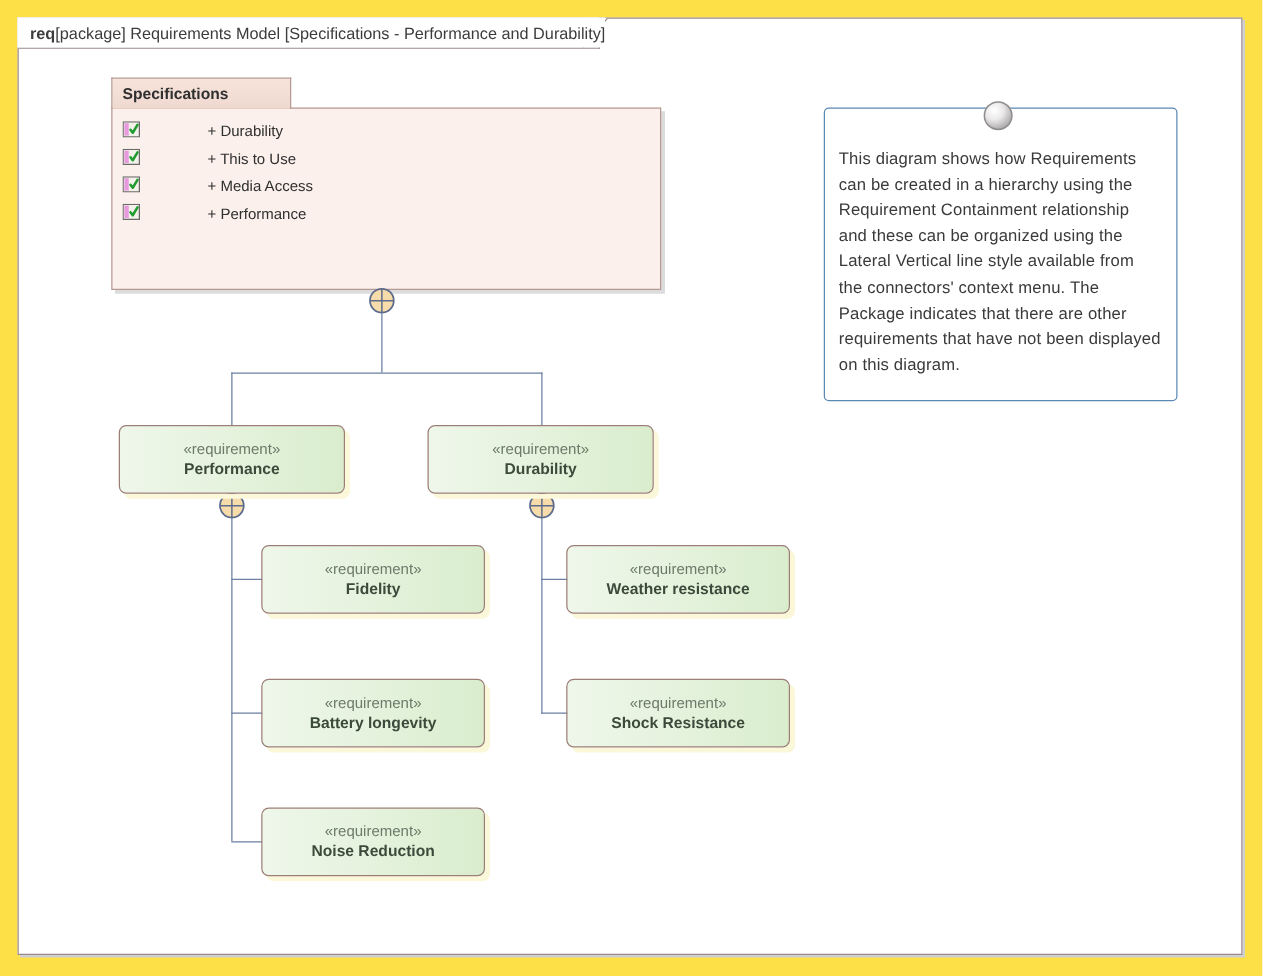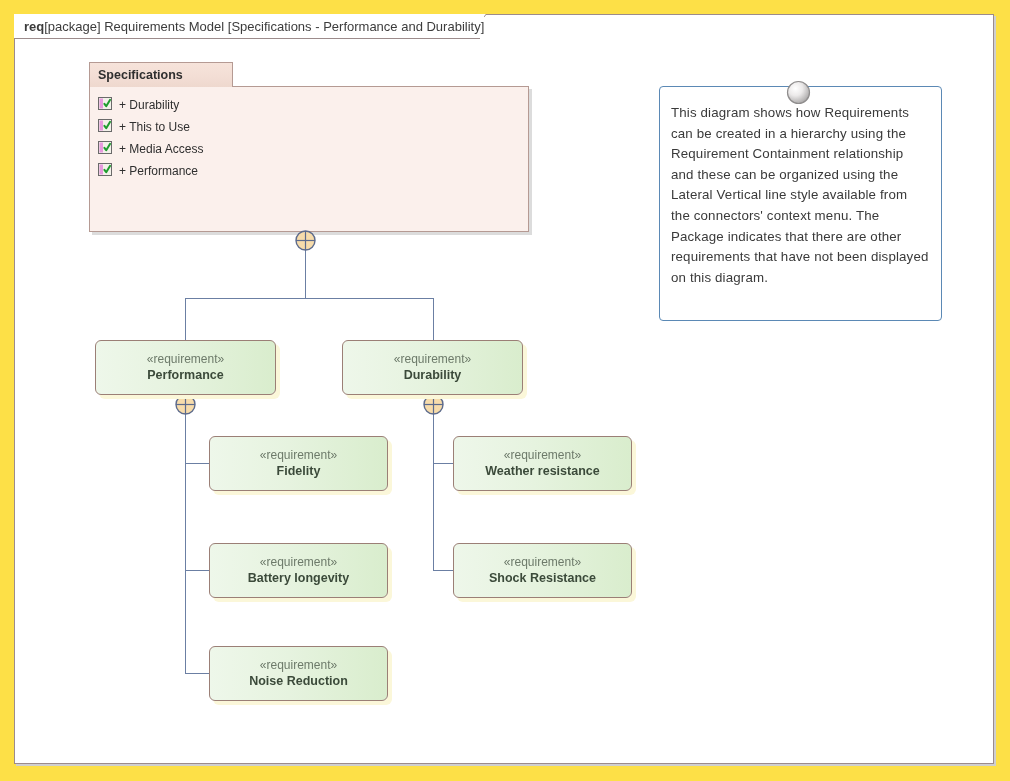--- a/index.html
+++ b/index.html
@@ -107,36 +107,37 @@
     background: #fbf0ec;
     box-shadow: 3px 3px 0 0 #dcdcdc;
     padding: 7px 0 0 8px;
   }
   .pkg-item {
     display: flex;
     align-items: center;
     height: 22px;
     font-size: 12px;
     color: #2f2f2f;
+    gap: 47px;
   }
   .pkg-item-label { margin-left: 7px; }
   .req-chk { flex: 0 0 auto; display: block; }
 
   
   .note {
     position: absolute;
     left: 659px;
     top: 86px;
     width: 283px;
     height: 235px;
     box-sizing: border-box;
     border: 1px solid #5b89b5;
     border-radius: 4px;
     background: #ffffff;
-    padding: 16px 12px 10px 11px;
+    padding: 30px 12px 10px 11px;
     font-size: 13.3px;
     line-height: 20.6px;
     color: #3a3a3a;
     letter-spacing: 0.15px;
   }
   .note-anchor {
     position: absolute;
     left: 786px;
     top: 80px;
     width: 25px;

